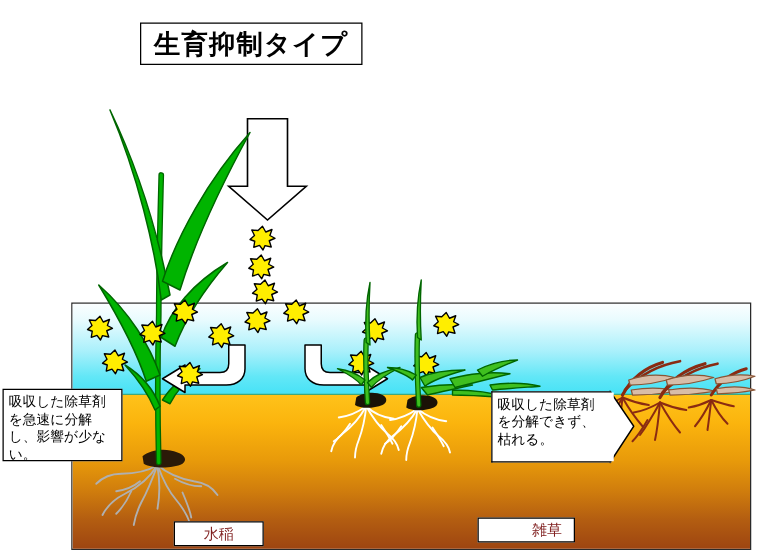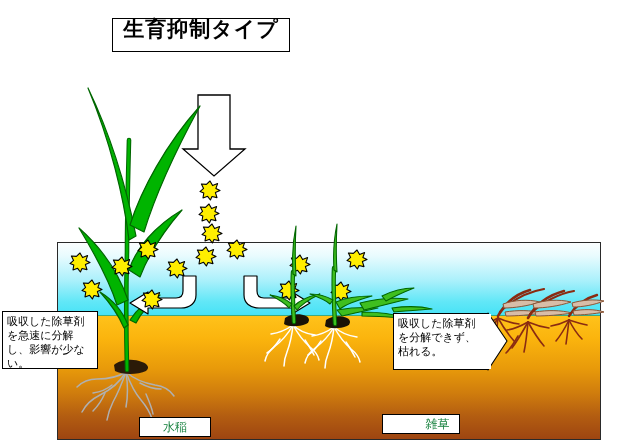--- a/index.html
+++ b/index.html
@@ -25,21 +25,21 @@
   .title-box {
     position: absolute;
     left: 112px;
     top: 18px;
     width: 178px;
     height: 34px;
     border: 1px solid #000000;
     background: #ffffff;
     box-sizing: border-box;
     display: flex;
-    align-items: flex-start;
+    align-items: center;
     justify-content: center;
   }
   .title-box span {
     font-size: 21px;
     font-weight: bold;
     color: #000000;
     letter-spacing: 1px;
     line-height: 1;
   }
   
@@ -110,21 +110,21 @@
     height: 57px;
     border-right: none;
   }
   
   .plant-label {
     position: absolute;
     box-sizing: border-box;
     background: #ffffff;
     border: 1px solid #000000;
     font-size: 12px;
-    color: #15803d;
+    color: #7f1d1d;
     text-align: center;
     line-height: 18px;
     height: 20px;
   }
   .label-rice {
     left: 139px;
     top: 417px;
     width: 72px;
   }
   .label-weed {

